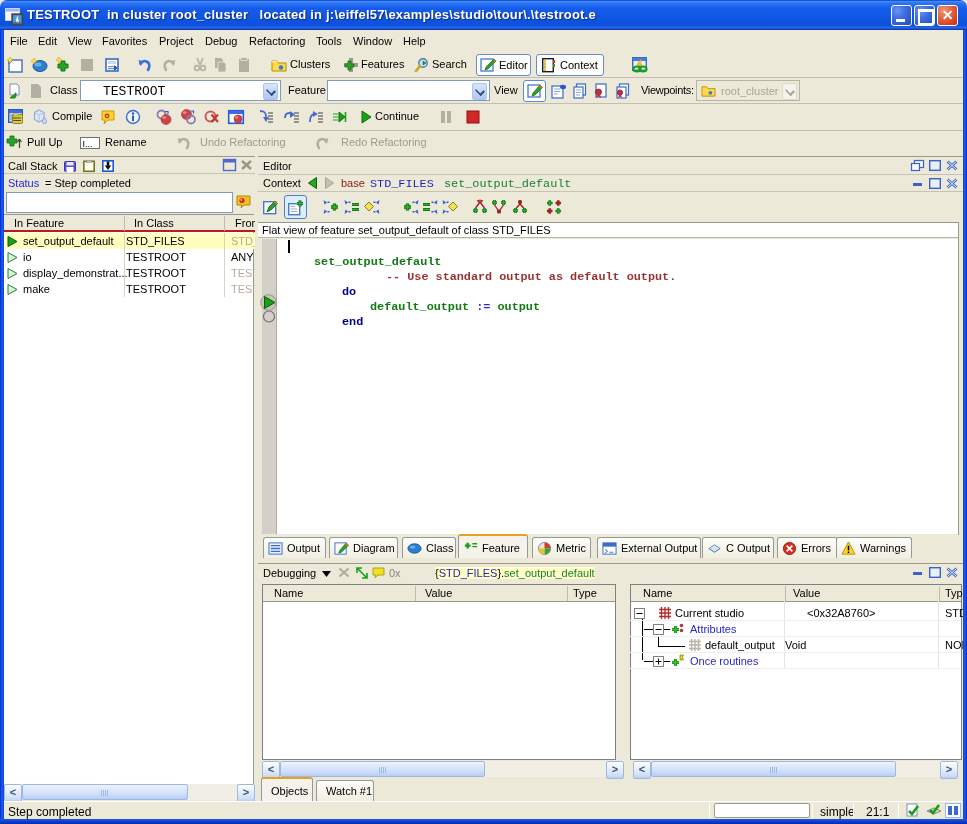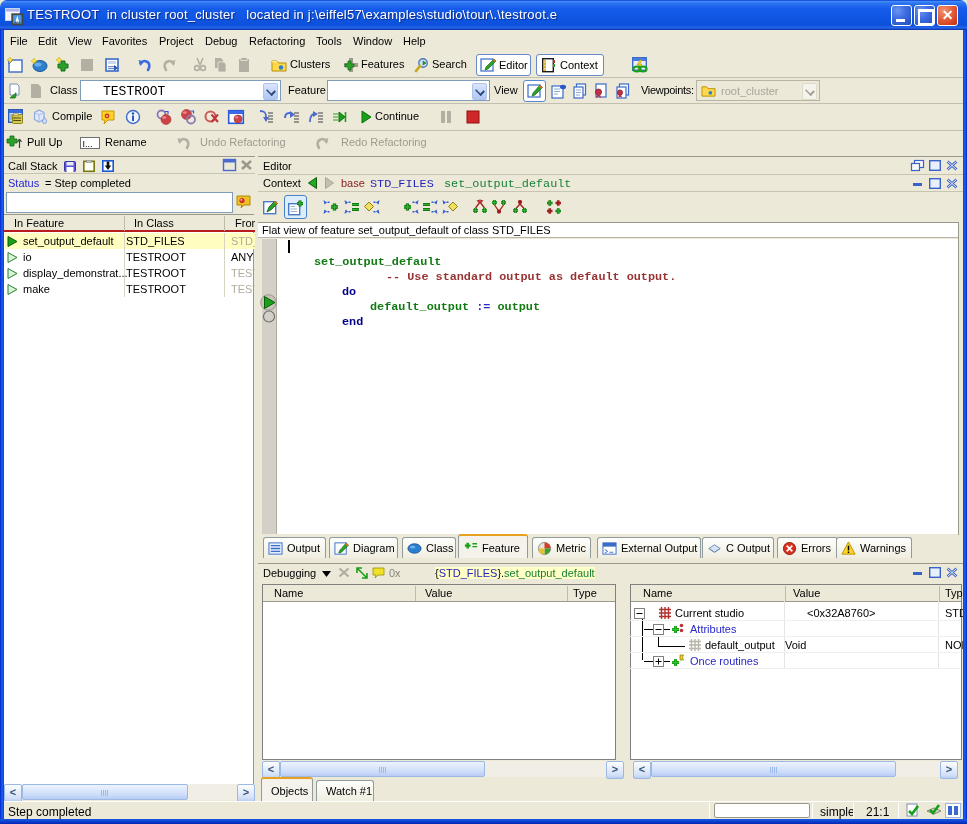--- a/index.html
+++ b/index.html
@@ -7,21 +7,21 @@
 body { font-family:"Liberation Sans", sans-serif; font-size:11px; background:#ece9d8; position:relative; color:#000; }
 .abs { position:absolute; }
 svg { position:absolute; overflow:visible; }
 
 #titlebar { left:0; top:0; width:967px; height:30px;
   background:linear-gradient(to bottom,#0a36cc 0%,#3f8cf8 5%,#2d74f2 10%,#155ceb 28%,#0e55e2 65%,#0d50da 84%,#2767ee 93%,#0a2e9e 100%);
   border-radius:7px 7px 0 0; }
 #borderL { z-index:50; left:0; top:30px; width:4px; height:794px; background:linear-gradient(to right,#0026cc,#1a5ef2,#0f42d0); }
 #borderR { z-index:50; left:963px; top:30px; width:4px; height:794px; background:linear-gradient(to right,#0f42d0,#1a5ef2,#0026cc); }
 #borderB { z-index:50; left:0; top:819px; width:967px; height:5px; background:linear-gradient(to bottom,#1a5ae6,#0026b4); }
-#titletext { left:27px; top:7px; color:#fff; font-size:13px; font-weight:normal; text-shadow:1px 1px 1px #10277c; white-space:pre; letter-spacing:0.2px;}
+#titletext { left:27px; top:7px; color:#fff; font-size:13px; font-weight:bold; text-shadow:1px 1px 1px #10277c; white-space:pre; letter-spacing:0.2px;}
 .tbtn { top:5px; width:21px; height:21px; border-radius:3px; border:1px solid #fff; }
 #btnmin { left:891px; background:radial-gradient(circle at 30% 25%, #6a96ef 0%, #3f6ee3 40%, #2858c8 80%, #1e46ad 100%); }
 #btnmax { left:914px; background:radial-gradient(circle at 30% 25%, #6a96ef 0%, #3f6ee3 40%, #2858c8 80%, #1e46ad 100%); }
 #btncls { left:937px; background:radial-gradient(circle at 30% 25%, #ee9573 0%, #e4603d 45%, #ce3a18 85%, #b03010 100%); }
 #btnmin:after { content:""; position:absolute; left:4px; bottom:3px; width:9px; height:3px; background:#fff; }
 #btnmax:after { content:""; position:absolute; left:3px; top:3px; width:12px; height:11px; border:2px solid #fff; border-top-width:3px; }
 #btncls:after { content:"\2715"; position:absolute; left:0; top:1px; width:100%; text-align:center; color:#fff; font-size:14px; font-weight:bold; }
 
 #menubar { left:0; top:30px; width:967px; padding-left:0; height:22px; background:#ece9d8; }
 .menu { position:absolute; top:5px; font-size:11px; color:#000; }
@@ -251,21 +251,21 @@
     <path d="M4 11 L3 15 L5.5 13.5 L8 15 L7 11" fill="#c03048"></path>
   </svg>
 
   <svg class="ticon" style="left:615px;top:5px" viewBox="0 0 16 16">
     <rect x="4.5" y="1" width="9" height="11" fill="#fff" stroke="#3a6cc8" stroke-width="1.2"></rect>
     <rect x="2" y="4" width="9" height="11" fill="#fff" stroke="#3a6cc8" stroke-width="1.2"></rect>
     <circle cx="5" cy="9.5" r="2.6" fill="#c03048" stroke="#802030" stroke-width="0.8"></circle>
     <path d="M4 11.5 L3.2 15 L5 13.8 L7 15 L6.2 11.5" fill="#c03048"></path>
   </svg>
   <span class="tlabel" style="left:641px;letter-spacing:-0.3px;">Viewpoints:</span>
-  <div class="combo disabled" style="left:696px; width:124px;padding-left:13px;">
+  <div class="combo disabled" style="left:696px; width:104px;padding-left:13px;">
     <svg style="left:4px;top:3px;width:15px;height:14px;position:absolute" viewBox="0 0 16 15">
       <path d="M1 3 L6 3 L7.5 5 L15 5 L15 13 L1 13 Z" fill="#ffd84c" stroke="#b89000" stroke-width="1"></path>
       <circle cx="10" cy="9.5" r="2" fill="#2a7fd0"></circle>
     </svg>
     <span style="position:absolute;left:24px;top:4px;color:#a8a49a;font-size:11px;">root_cluster</span>
     <div class="arrowbtn dis"></div>
   </div>
 </div>
 
 <div class="trow" id="trow3" style="top:104px; height:27px; border-bottom:1px solid #c3bfb0;">

